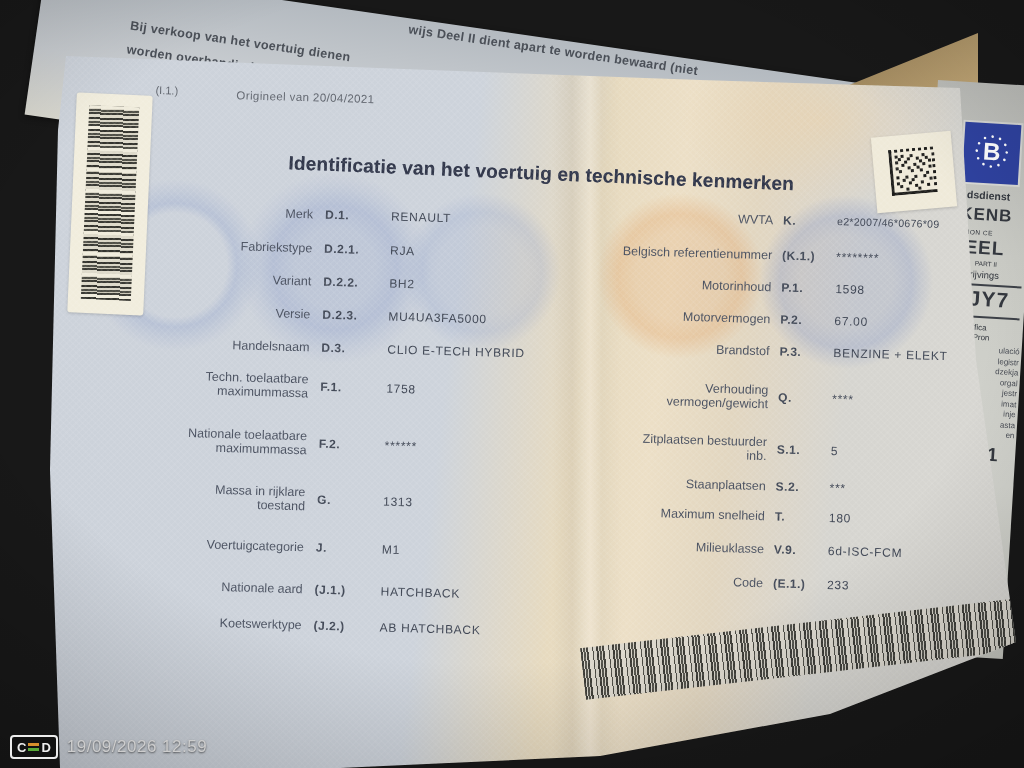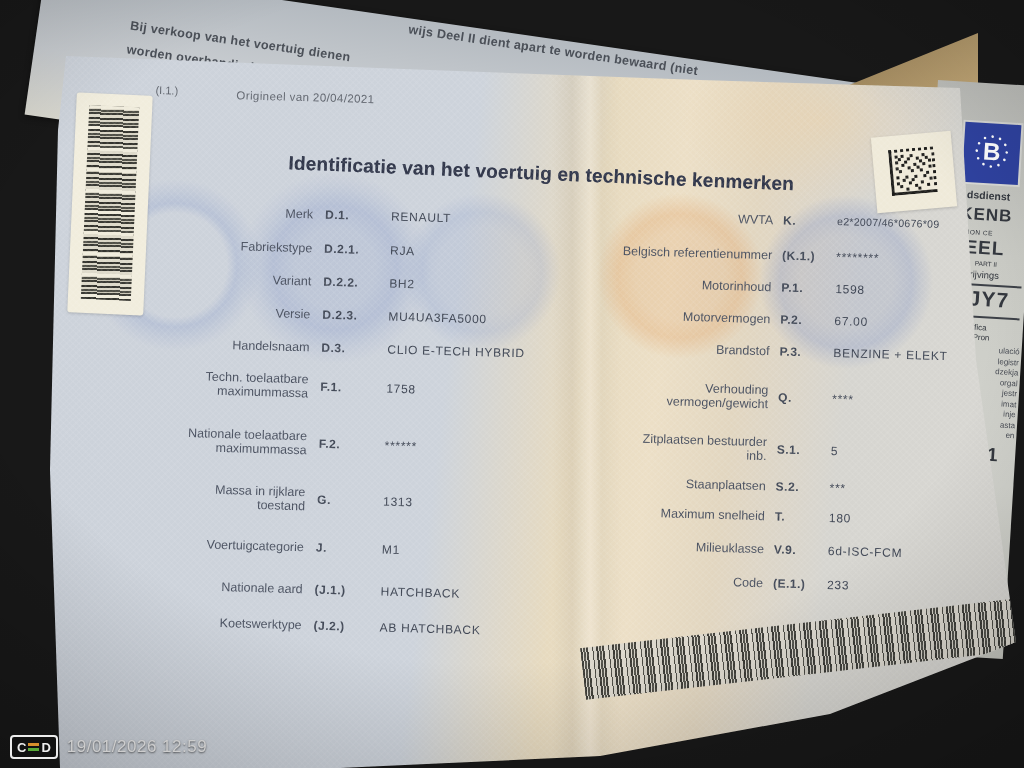--- a/index.html
+++ b/index.html
@@ -387,16 +387,16 @@
 
   <div class="cam">
     <div class="cam-badge">
       <span class="cl">C</span>
       <span class="bars">
           <i class="bar-o"></i>
           <i class="bar-g"></i>
         </span>
       <span class="cl">D</span>
     </div>
-    <span class="cam-time">19/01/2026 12:59</span>
+    <span class="cam-time">19/09/2026 12:59</span>
   </div>
 
 </div>
 
 </body></html>

